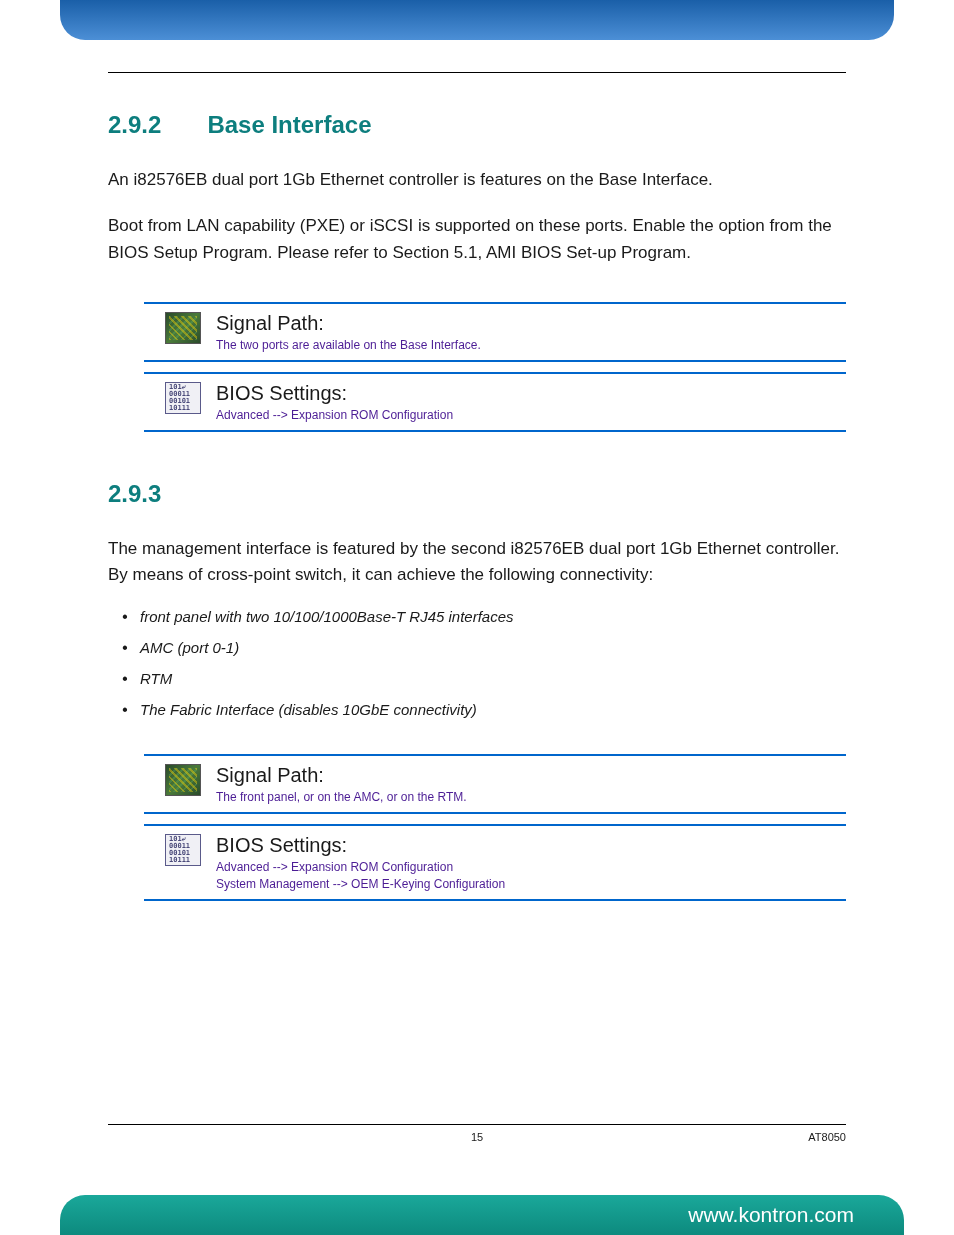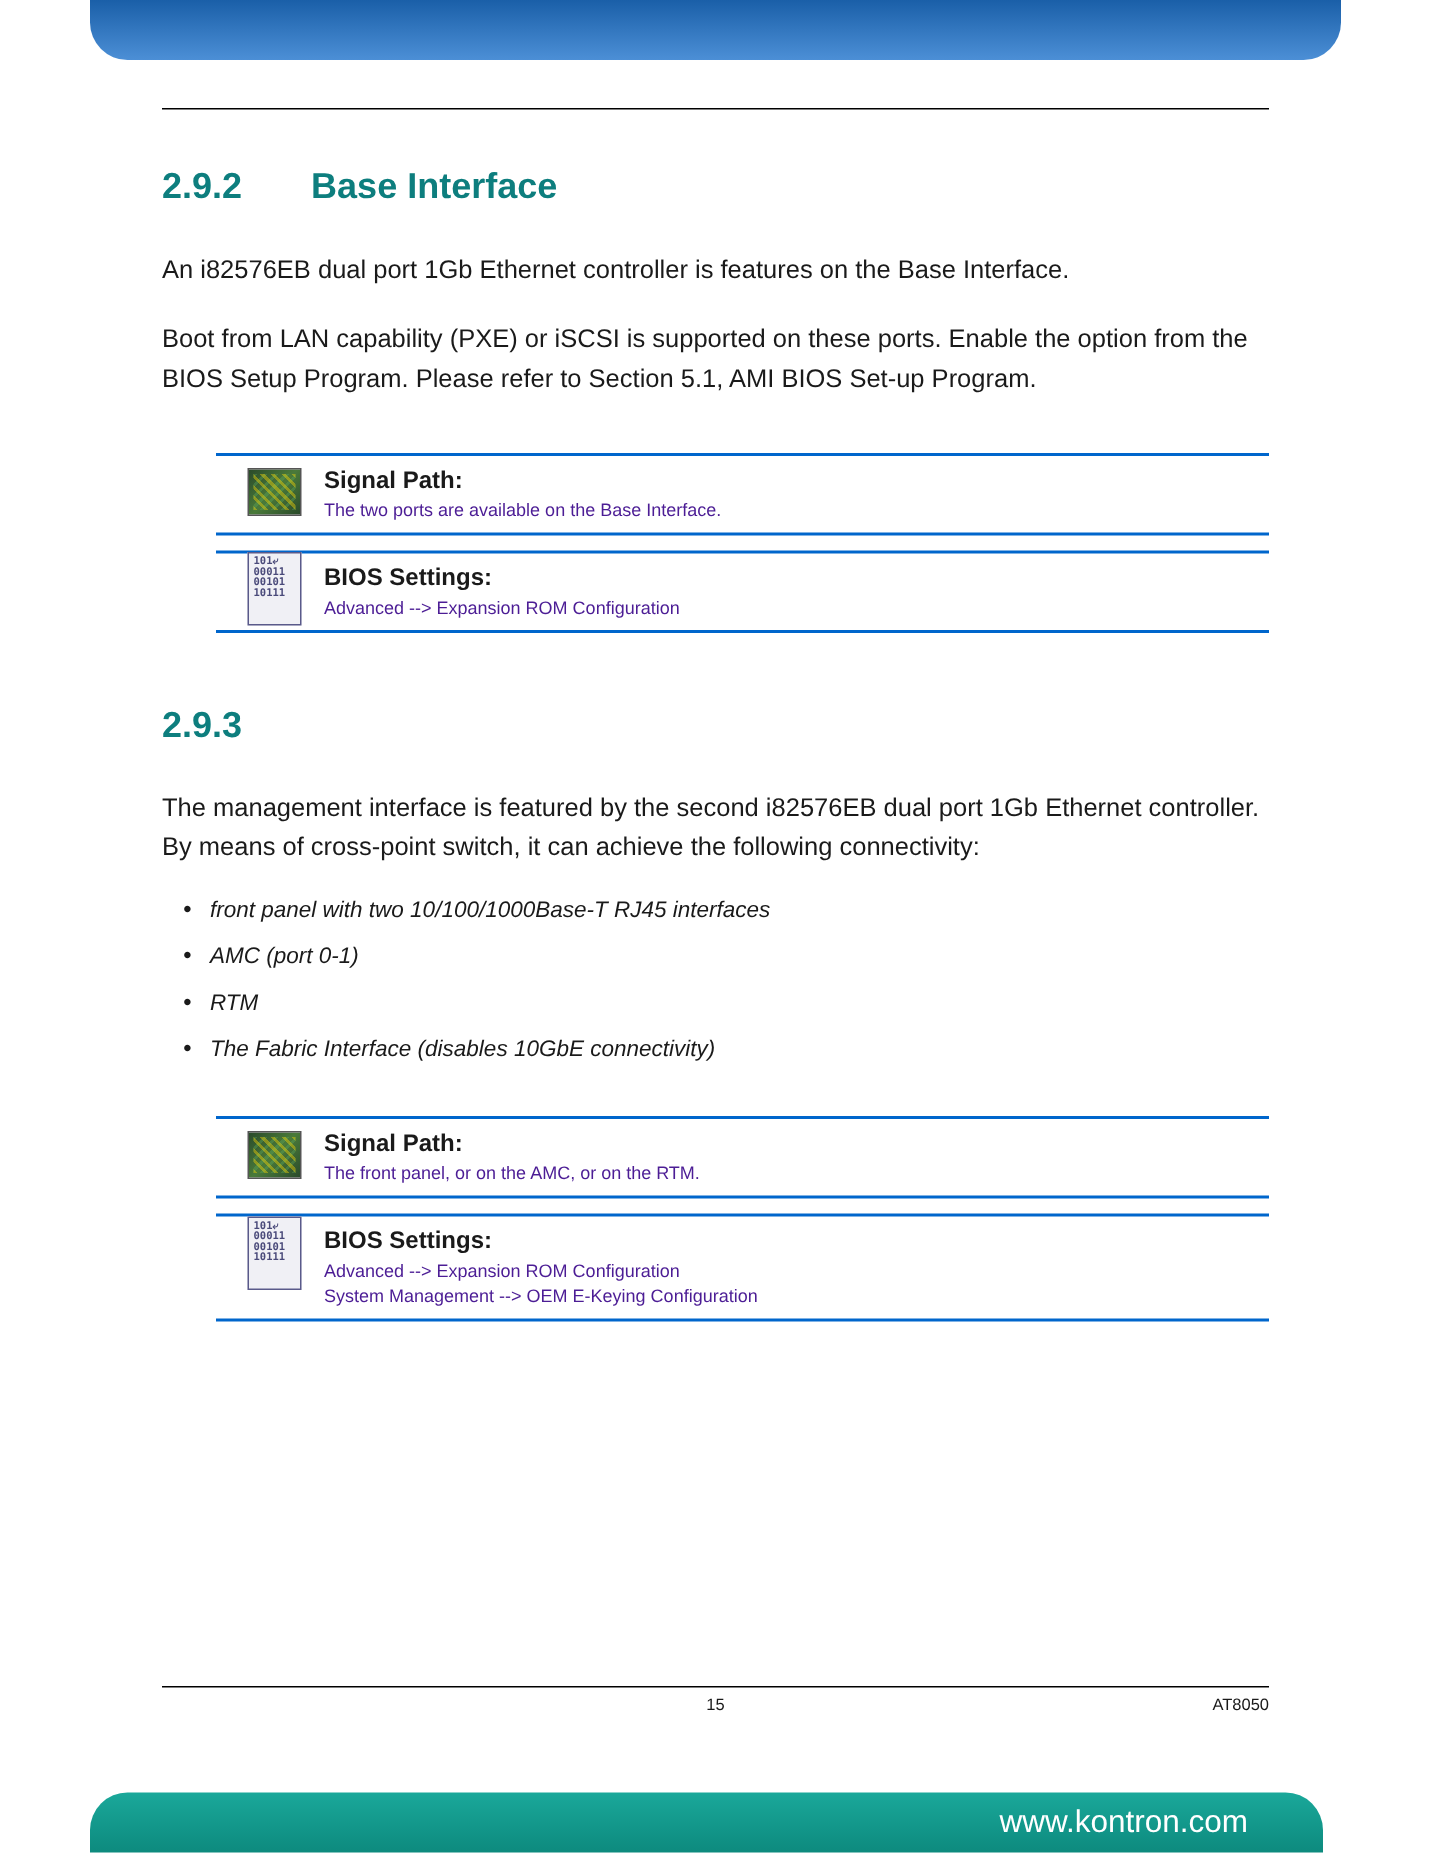--- a/index.html
+++ b/index.html
@@ -90,41 +90,41 @@
       position: absolute;
       top: 3px;
       left: 3px;
       right: 3px;
       bottom: 3px;
       background: repeating-linear-gradient(45deg, rgba(255,215,0,0.4) 0px, rgba(255,215,0,0.4) 2px, transparent 2px, transparent 5px),
                   repeating-linear-gradient(-45deg, rgba(100,180,100,0.3) 0px, rgba(100,180,100,0.3) 2px, transparent 2px, transparent 5px);
     }
     .icon-bios {
       width: 36px;
-      height: 49px;
+      height: 32px;
       background: #f0f0f5;
       border: 1.5px solid #5a5a8a;
       display: flex;
       flex-direction: column;
-      justify-content: flex-start;
+      justify-content: center;
       align-items: flex-start;
       padding: 2px 3px;
       font-family: monospace;
       font-size: 7px;
       color: #4a4a7a;
       line-height: 1;
       font-weight: bold;
     }
     .info-content {
       flex: 1;
       padding-top: 2px;
     }
     .info-title {
-      font-size: 16px;
-      font-weight: bold;
+      font-size: 20px;
+      font-weight: normal;
       color: #1a1a1a;
       margin-bottom: 2px;
     }
     .info-text {
       font-size: 12px;
       color: #4c1d95;
       line-height: 1.4;
     }
     ul.bullet-list {
       list-style: none;
@@ -161,21 +161,21 @@
     }
     .footer-center {
       position: absolute;
       left: 50%;
       transform: translateX(-50%);
     }
     .bottom-banner {
       position: absolute;
       bottom: 0;
       left: 60px;
-      right: 72px;
+      right: 50px;
       height: 40px;
       background: linear-gradient(to bottom, #1aa89a, #0d8a7e);
       border-top-left-radius: 25px;
       border-top-right-radius: 25px;
       display: flex;
       align-items: center;
       justify-content: flex-end;
       padding-right: 50px;
     }
     .bottom-url {

